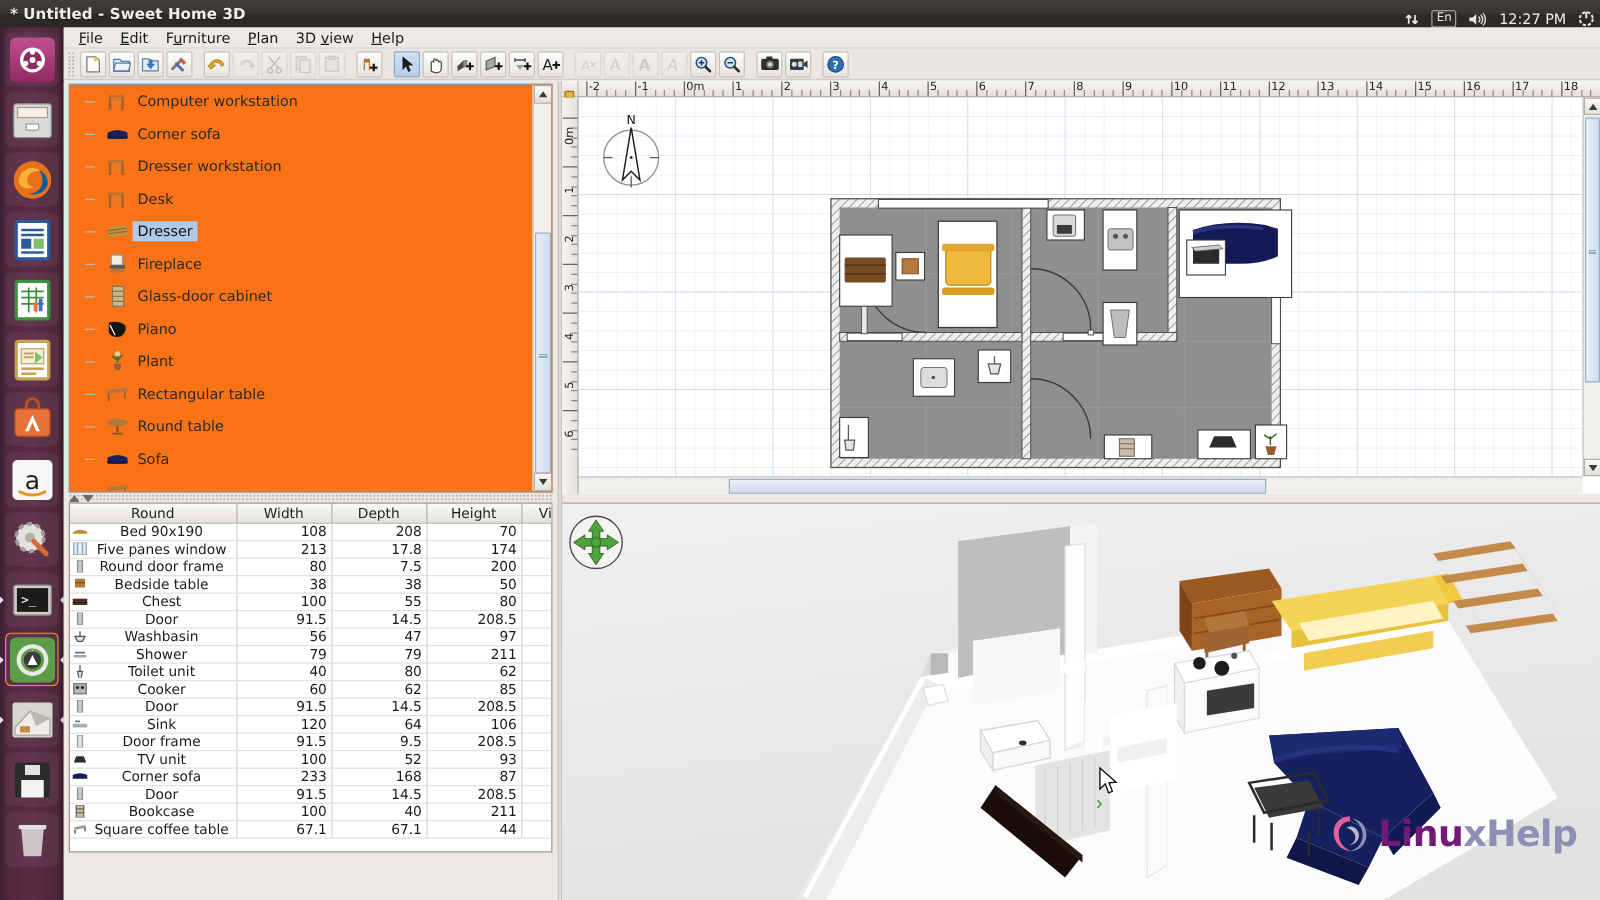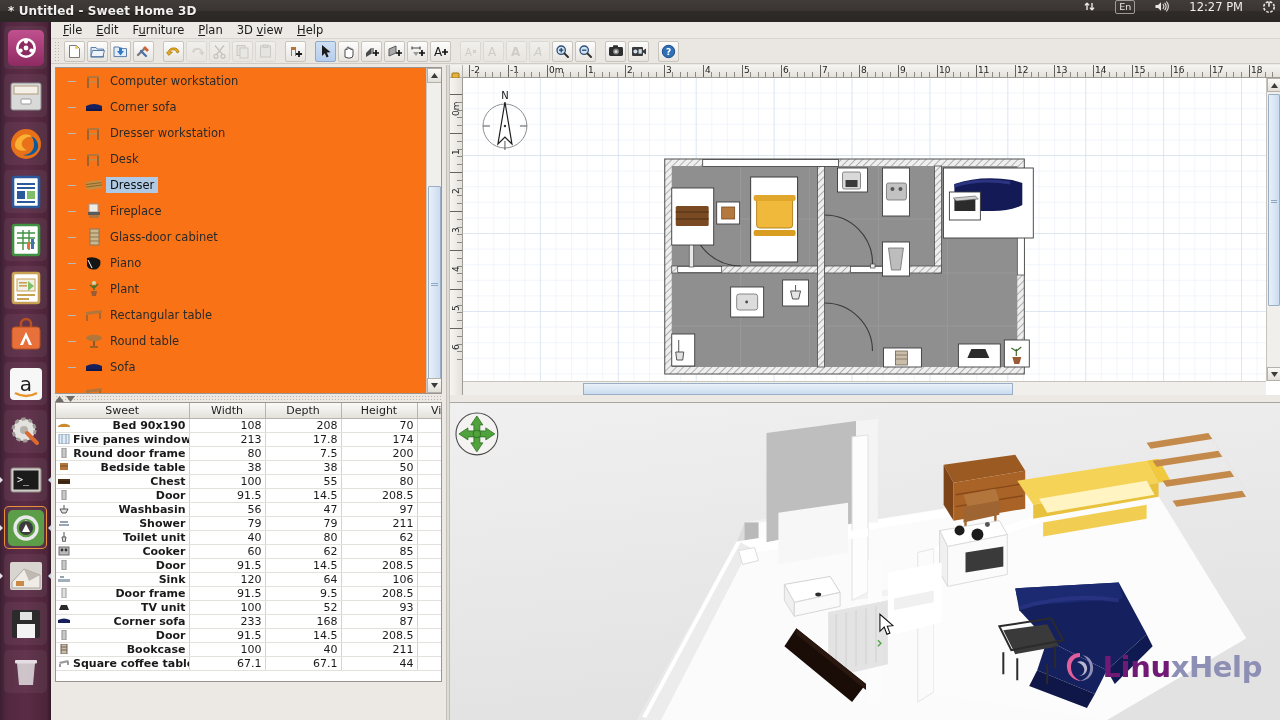--- a/index.html
+++ b/index.html
@@ -17,21 +17,21 @@
     background: linear-gradient(to bottom, #413c39 0%, #3a3532 48%, #2f2b29 52%, #2b2725 100%);
     color: #ffffff;
     font-size: 11.5px;
     display: flex; align-items: center;
   }
   .top-panel .wtitle {
     margin-left: 8px; font-weight: bold; font-size: 12px;
     color: #f2f0ee; letter-spacing: .1px;
     text-shadow: 0 1px 0 rgba(0,0,0,.6);
   }
-  .tray { position: absolute; right: 4px; top: 0; height: 22px; display: flex; align-items: flex-start; gap: 19px; }
+  .tray { position: absolute; right: 4px; top: 0; height: 22px; display: flex; align-items: flex-end; gap: 9px; }
   .tray .t-item { display: flex; align-items: center; color: #e8e6e4; font-size: 11.5px; }
   .tray .kbd-box {
     border: 1px solid #9f9a96; color: #e8e6e4; font-size: 9.5px;
     padding: 0px 3px; border-radius: 2px; line-height: 12px;
   }
   .tray .clock { font-size: 11.5px; color:#f0eeec; }
   svg.ticon { display:block; }
 
   
   .launcher {
@@ -138,21 +138,21 @@
     height: 15px; font-size: 11px; font-weight: normal; color: #1e1e1e;
     background: linear-gradient(to bottom,#fbfaf8,#e4e1db);
     border-right: 1px solid #b7b3ad; border-bottom: 1px solid #b7b3ad;
     text-align: center;
   }
   table.fl td {
     height: 13px; font-size: 11px; color: #1a1a1a;
     border-right: 1px solid #d7d4cf; border-bottom: 1px solid #e4e1dd;
     padding: 0 3px; white-space: nowrap; overflow: hidden;
   }
-  table.fl td.nm { text-align: right; padding-left: 17px; position: relative; font-weight: bold; }
+  table.fl td.nm { text-align: center; padding-left: 17px; position: relative; }
   table.fl td.num { text-align: right; }
   table.fl td.vis { text-align: center; }
   table.fl td.nm .ric { position: absolute; left: 1px; top: 1px; width: 14px; height: 11px;
      display:flex; align-items:center; justify-content:center; }
 
   
   .plan { position: absolute; left: 0; top: 0; width: 100%; height: 330px; background: #fff; }
   .ruler-corner { position:absolute; left:0; top:0; width:13px; height:13px;
     background: linear-gradient(to bottom,#f6f4f1,#e2dfd9); border-right:1px solid #b5b1ab; border-bottom:1px solid #b5b1ab; }
   .ruler-h { position: absolute; left: 13px; top: 0; right: 0; height: 13px;
@@ -695,21 +695,21 @@
           <table class="fl">
             <colgroup>
                 <col style="width:133px">
                 <col style="width:76px">
                 <col style="width:76px">
                 <col style="width:76px">
                 <col style="width:64px">
               </colgroup>
             <thead>
                 <tr id="fl-head">
-                  <th>Sweet</th>
+                  <th>Round</th>
                   <th>Width</th>
                   <th>Depth</th>
                   <th>Height</th>
                   <th>Visible</th>
                 </tr>
               </thead>
             <tbody id="fl-body">
                 <tr>
                   <td class="nm"><span class="ric">
                       <svg width="12" height="9" viewBox="0 0 12 9">

